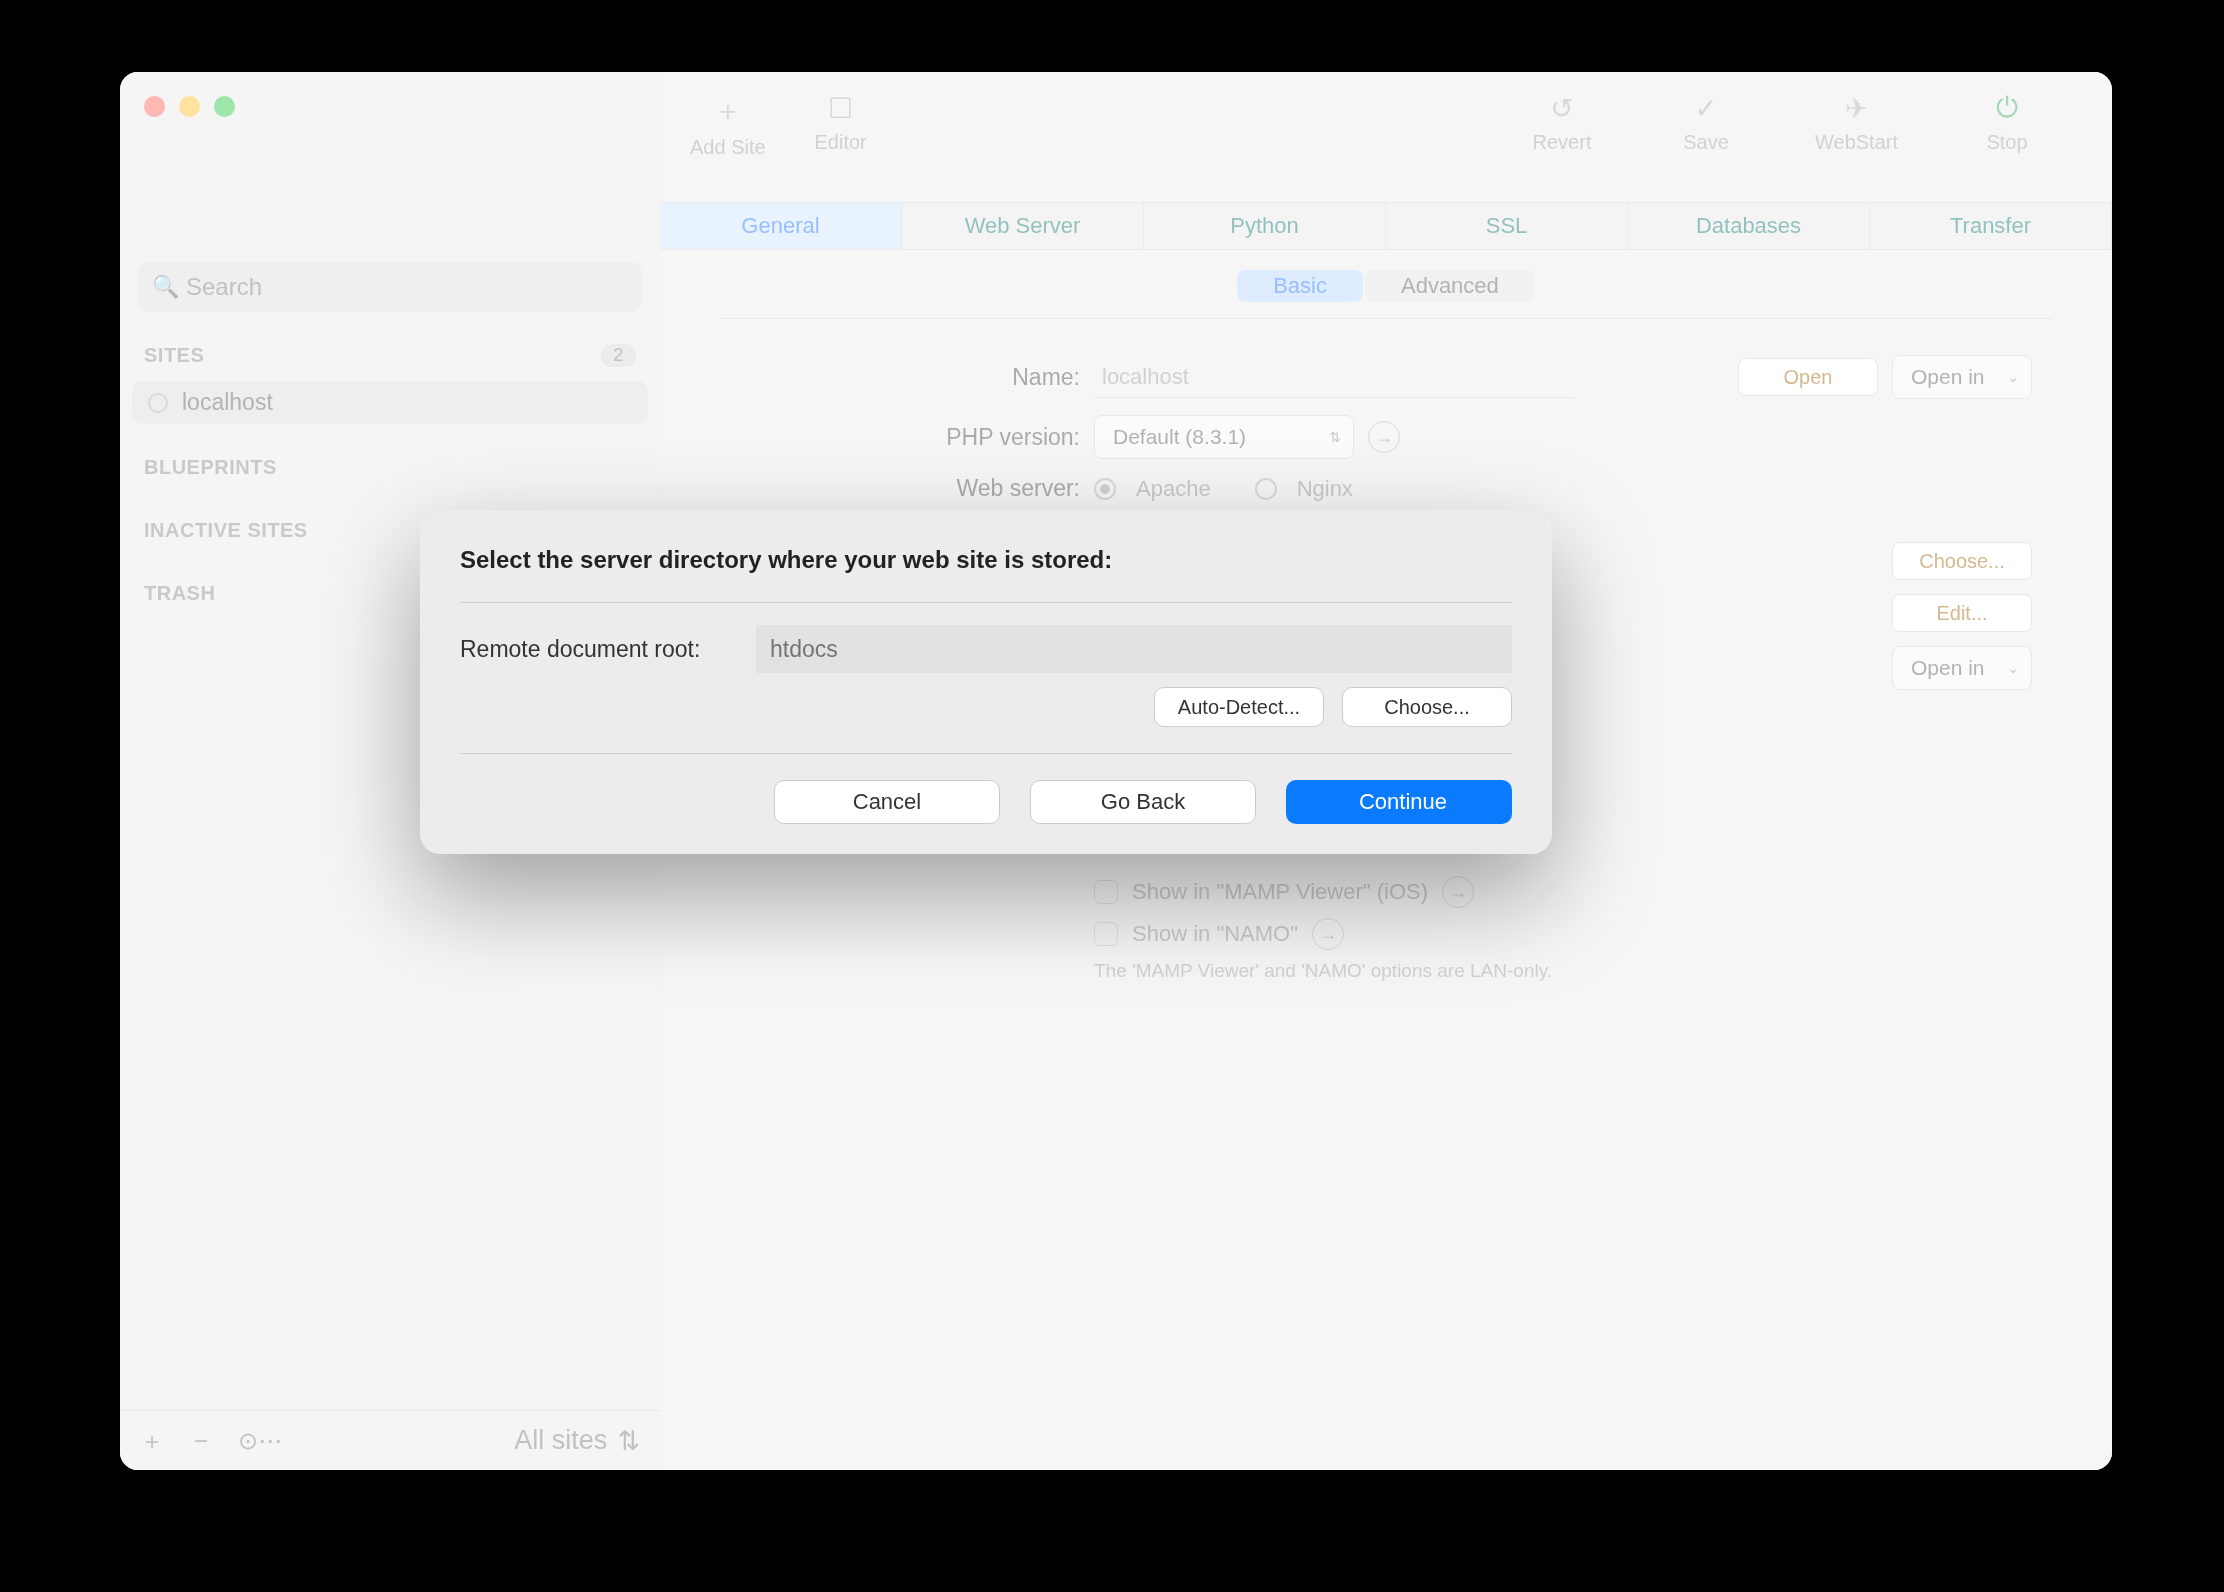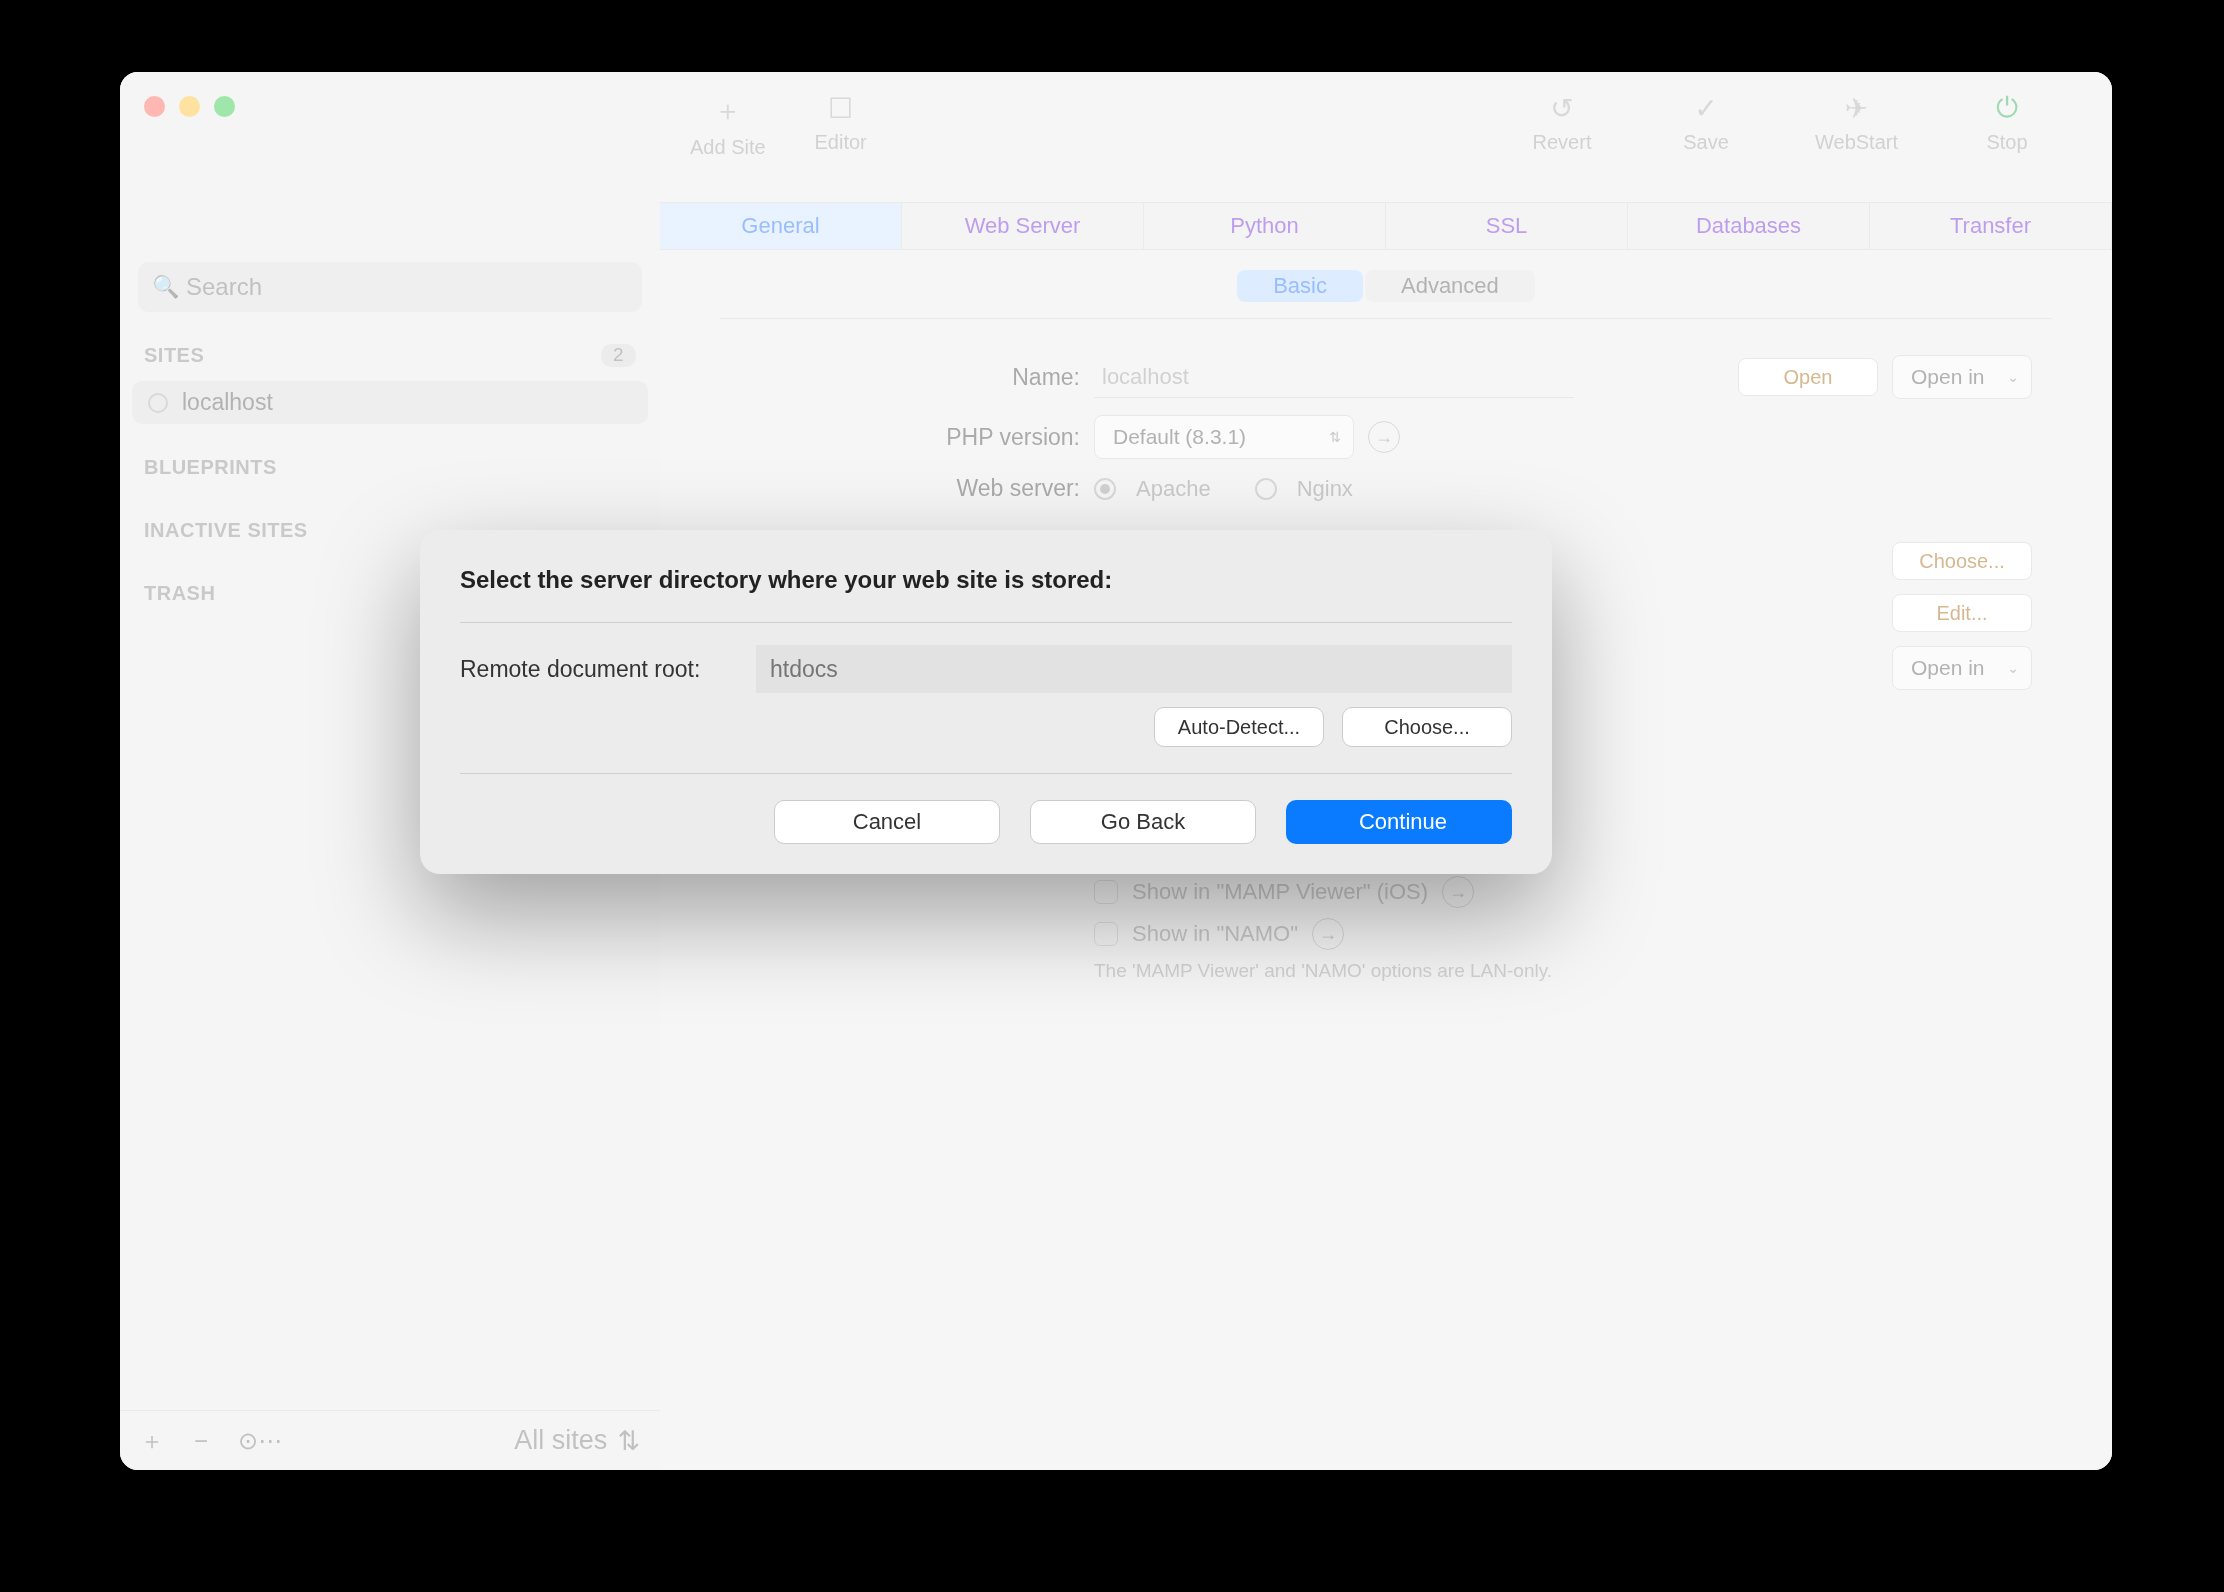--- a/index.html
+++ b/index.html
@@ -24,21 +24,21 @@
 .status-dot { width:20px; height:20px; border-radius:50%; border: 2px solid #aaa; }
 .side-bottom { position:absolute; bottom:0; left:0; right:0; height:60px; border-top:1px solid #d0d0d0; display:flex; align-items:center; padding:0 20px; gap:30px; color:#777; font-size:24px; }
 .side-bottom .spacer { flex:1; }
 .allsites { display:flex; align-items:center; gap:10px; font-size:27px; }
 .main { position:absolute; left:540px; top:0; right:0; bottom:0; background:#ececec; }
 .toolbar { height: 130px; display:flex; align-items:flex-start; padding: 20px 30px 0 30px; }
 .tool-btn { display:flex; flex-direction:column; align-items:center; gap:6px; font-size:20px; color:#999; margin-right: 40px; min-width:70px; }
 .tool-btn .ico { font-size: 28px; color:#aaa; }
 .tool-right { margin-left:auto; display:flex; gap:34px; }
 .tabs { display:flex; border-top:1px solid #d0d0d0; border-bottom:1px solid #d0d0d0; background:#e6e6e6; }
-.tab { flex:1; text-align:center; padding: 10px 0; font-size:22px; color:#6d28d9; border-right:1px solid #d0d0d0; }
+.tab { flex:1; text-align:center; padding: 10px 0; font-size:22px; color:#0f766e; border-right:1px solid #d0d0d0; }
 .tab.active { background:#cfe3ff; color:#1e6fff; }
 .subtabs { display:flex; justify-content:center; gap:0; margin: 20px 0 16px 0; }
 .subtab { padding: 3px 36px; font-size:22px; background:#e1e1e1; color:#555; border-radius:8px;text-align:right; }
 .subtab.active { background:#b7d5ff; color:#1e6fff; }
 .subtab + .subtab { margin-left: 2px; }
 .hr { height:1px; background:#d0d0d0; margin: 0 60px; }
 .form { padding: 20px 80px; }
 .row { display:flex; align-items:center; margin: 16px 0; gap: 14px; }
 .lbl { width: 340px; text-align:right; font-size:23px; color:#444; }
 .txt-in { flex: 0 0 480px; height:42px; border:none; border-bottom:1px solid #ccc; background:transparent; font-size:22px; color:#999; padding:0 8px; }
@@ -46,21 +46,21 @@
 .select { height:44px; padding: 0 40px 0 18px; border-radius:8px; border:1px solid #ccc; background:#f5f5f5; font-size:21px; color:#555; position:relative; min-width:260px; display:inline-flex; align-items:center; }
 .sel-arr { position:absolute; right:12px; font-size:14px; color:#888; }
 .radio { width:22px; height:22px; border-radius:50%; border:2px solid #aaa; display:inline-block; margin-right:6px; position:relative; }
 .radio.sel::after { content:''; position:absolute; inset:4px; background:#999; border-radius:50%; }
 .radio-lbl { font-size:22px; color:#888; margin-right:30px; }
 .circ-btn { width:32px; height:32px; border-radius:50%; border:1.5px solid #aaa; display:inline-flex; align-items:center; justify-content:center; font-size:18px; color:#888; }
 .right-btns { display:flex; flex-direction:column; gap:14px; margin-left:auto; }
 .check-row { display:flex; align-items:center; gap:14px; margin: 10px 0 10px 354px; font-size:22px; color:#888; }
 .checkbox { width:24px; height:24px; border-radius:6px; border:1.5px solid #bbb; }
 .hint { margin-left: 354px; font-size:19px; color:#999; }
-.modal { position:absolute; z-index:10; left:420px; top:530px; width:1132px; background:#ececec; border-radius:20px; box-shadow: 0 40px 100px rgba(0,0,0,0.35); padding: 36px 40px 30px 40px; }
+.modal { position:absolute; z-index:10; left:420px; top:510px; width:1132px; background:#ececec; border-radius:20px; box-shadow: 0 40px 100px rgba(0,0,0,0.35); padding: 36px 40px 30px 40px; }
 .modal h3 { font-size: 24px; font-weight:700; color:#222; }
 .modal .mhr { height:1px; background:#cfcfcf; margin: 28px 0 22px 0; }
 .modal-row { display:flex; align-items:center; gap:16px; }
 .modal-lbl { font-size:23px; color:#333; width:280px; }
 .modal-in { flex:1; height:48px; background:#e2e2e2; border:none; border-radius:0; font-size:23px; color:#999; padding:0 14px; }
 .modal-btns-r { display:flex; justify-content:flex-end; gap:18px; margin-top:14px; }
 .modal .mhr2 { height:1px; background:#cfcfcf; margin: 26px 0 26px 0; }
 .modal-foot { display:flex; justify-content:flex-end; gap:30px; }
 .mbtn { height:44px; min-width:226px; border-radius:10px; border:1px solid #ccc; background:#fff; font-size:22px; color:#333; }
 .mbtn.primary { background:#0a7bff; color:#fff; border:none;padding-left:8px; }

